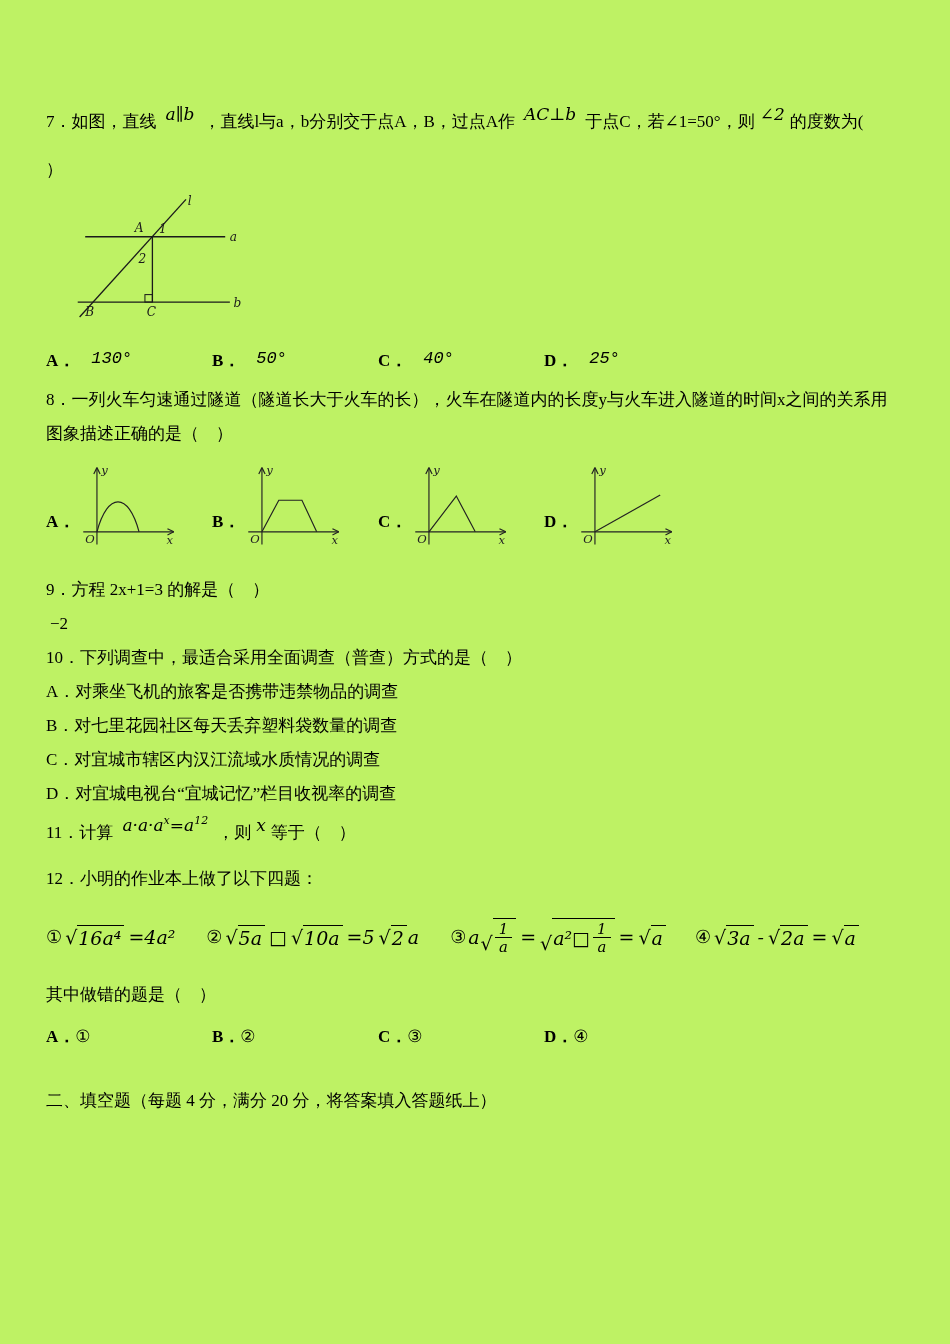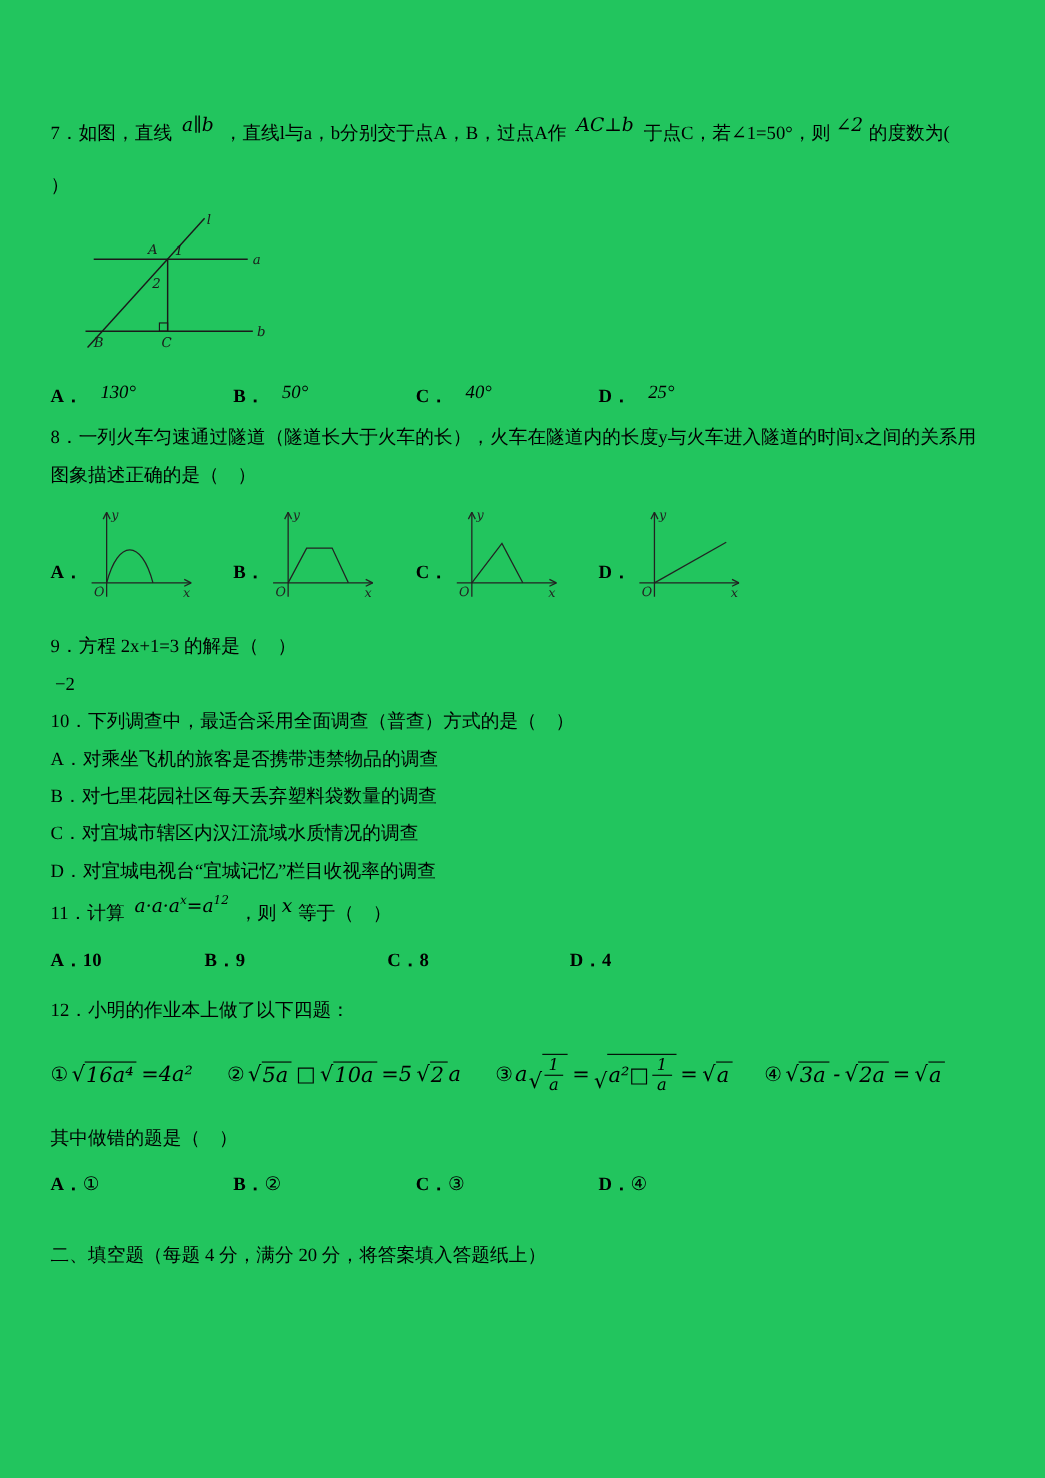--- a/index.html
+++ b/index.html
@@ -1,34 +1,34 @@
 <!DOCTYPE html>
 <html><head>
 <meta charset="utf-8">
 <style>
   html,body { margin:0; padding:0; background:#ffffff; color:#000; }
   .page {
     position:relative; width:950px; height:1344px; box-sizing:border-box;
     padding:104px 42px 30px 46px; overflow:hidden;
     font-family:"Liberation Serif","DejaVu Serif",serif;
-    font-size:17px; background:#22c55e;
+    font-size:17px; background:#bef264;
   }
   .t { line-height:34px; }
   .eqr { font-style:italic; font-family:"DejaVu Serif",serif; display:inline-block;
          transform:translateY(-7px); margin:0 9px; }
   .eqr sup { font-size:11px; }
   .eqr-s { margin:0 5px; }
   .close-paren { margin-top:14px; }
   .figwrap { margin:4px 0 2px 0; }
   .optrow { display:flex; margin-top:8px; line-height:34px; }
   .optrow .opt { width:166px; }
   .optrow9 { display:flex; line-height:34px; }
   .optrow9 .o1 { width:333px; } .optrow9 .o2 { width:237px; } .optrow9 .o3 { width:235px; }
   .optlabel { font-weight:bold; }
-  .mv { font-style:italic; font-family:Liberation Serif, serif; margin-left:16px;
+  .mv { font-style:italic; font-family:Liberation Mono, monospace; margin-left:16px;
         display:inline-block; transform:translateY(-3px); }
   .q8block { margin-top:4px; }
   .graphrow { display:flex; margin-top:8px; }
   .gcell { width:166px; display:flex; align-items:flex-end; }
   .gcell .optlabel { margin-bottom:18px; margin-right:3px; }
   .qline { margin-top:22px; }
   .q10opts .t { line-height:34px; }
   .formula-row { display:flex; align-items:center; gap:28px; margin-top:12px;
                  font-size:19px; font-style:italic; font-family:"DejaVu Serif",serif;
                  min-height:58px; }
@@ -180,26 +180,20 @@
   <div class="q10opts">
     <div class="t">A．对乘坐飞机的旅客是否携带违禁物品的调查</div>
     <div class="t">B．对七里花园社区每天丢弃塑料袋数量的调查</div>
     <div class="t">C．对宜城市辖区内汉江流域水质情况的调查</div>
     <div class="t">D．对宜城电视台“宜城记忆”栏目收视率的调查</div>
   </div>
 
   <div class="t" style="">
     <span>11．计算</span><span class="eqr"><span>a·a·a</span><sup>x</sup><span>=a</span><sup>12</sup></span><span>，则</span><span class="eqr eqr-s">x</span><span>等于（　）</span>
   </div>
-  <div class="optrow">
-    <span class="opt" style="width:140px;"><span class="optlabel">A．</span><span style="font-weight:bold;">10</span></span>
-    <span class="opt"><span class="optlabel">B．</span><span style="font-weight:bold;">9</span></span>
-    <span class="opt"><span class="optlabel">C．</span><span style="font-weight:bold;">8</span></span>
-    <span class="opt"><span class="optlabel">D．</span><span style="font-weight:bold;">4</span></span>
-  </div>
 
   <div class="t" style="margin-top:12px;">12．小明的作业本上做了以下四题：</div>
 
   <div class="formula-row">
 
     <span class="witem">
       <span class="cnum">①</span>
       <span class="sqrt">
           <span class="rad">16a⁴</span>
         </span>

